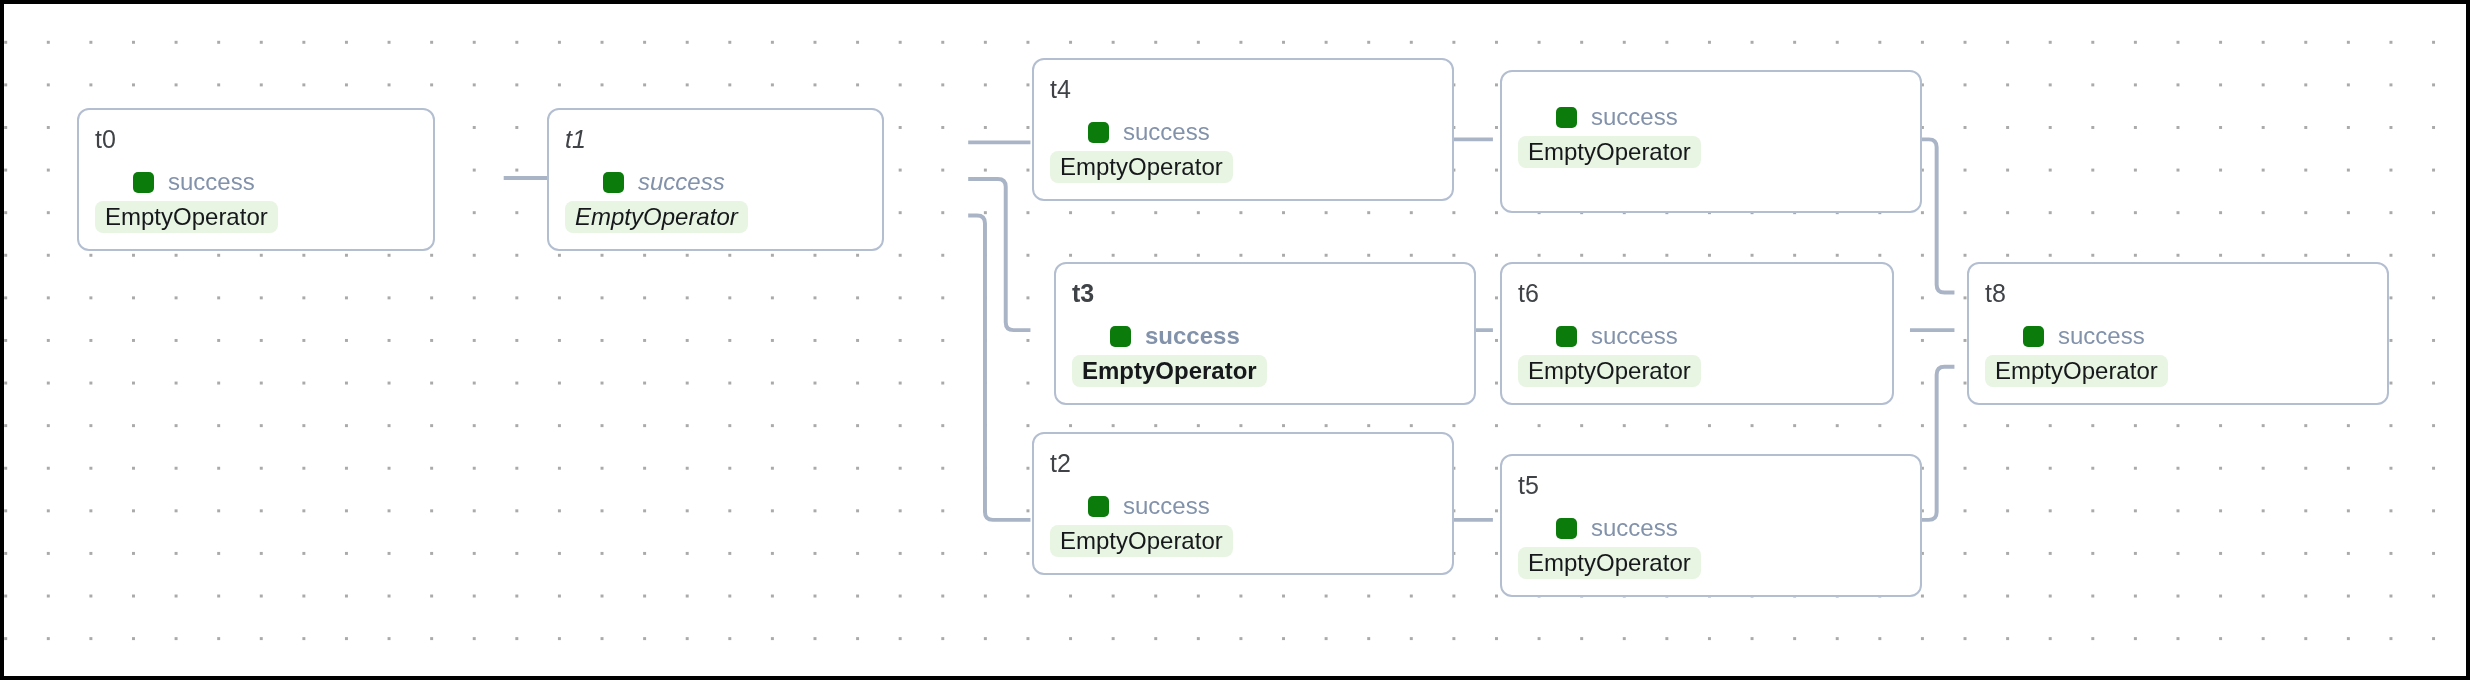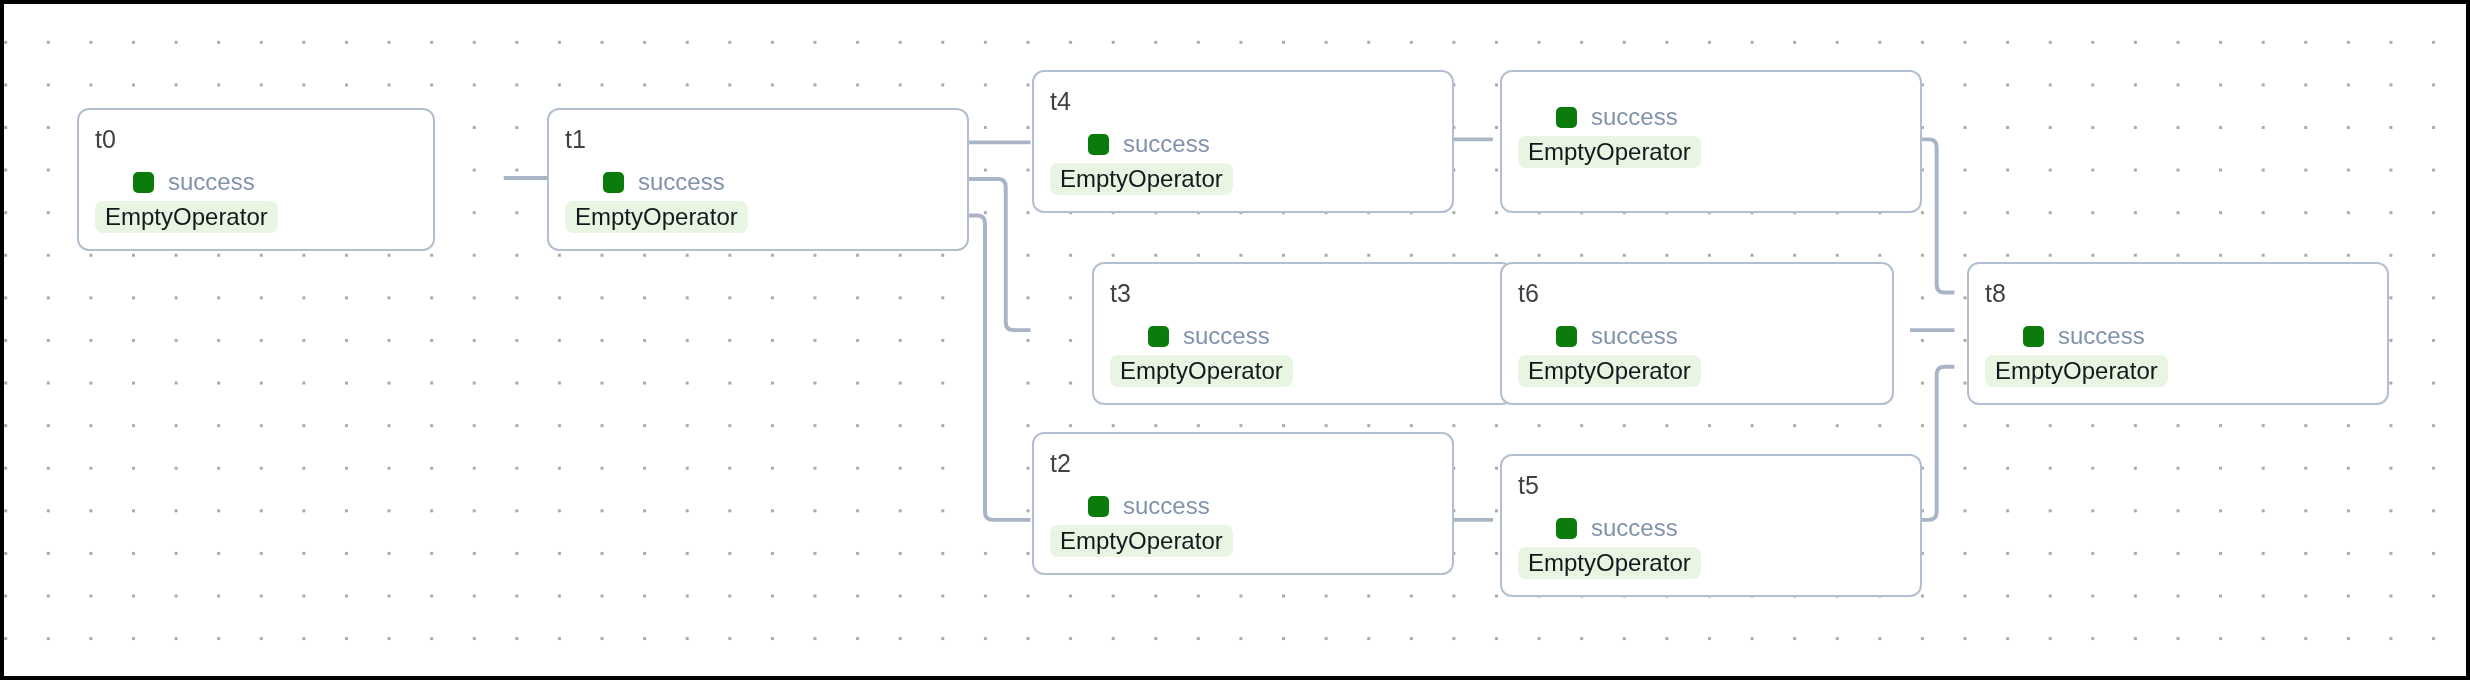--- a/index.html
+++ b/index.html
@@ -93,45 +93,45 @@
     </svg>
   <div id="nodes-layer">
       <div class="node" style="left: 73px; top: 104px; width: 358px; height: 143px;">
     <div class="task-name">t0</div>
     <div class="status-row">
       <span class="status-square"></span>
       <span class="status-text">success</span>
     </div>
     <div class="operator-pill">EmptyOperator</div>
   </div>
-      <div class="node" style="left: 543px; top: 104px; width: 422px; height: 143px;">
+      <div class="node" style="left: 543px; top: 104px; width: 337px; height: 143px; font-style: italic;">
     <div class="task-name">t1</div>
     <div class="status-row">
       <span class="status-square"></span>
       <span class="status-text">success</span>
     </div>
     <div class="operator-pill">EmptyOperator</div>
   </div>
       <div class="node" style="left: 1028px; top: 428px; width: 422px; height: 143px;">
     <div class="task-name">t2</div>
     <div class="status-row">
       <span class="status-square"></span>
       <span class="status-text">success</span>
     </div>
     <div class="operator-pill">EmptyOperator</div>
   </div>
-      <div class="node" style="left: 1088px; top: 258px; width: 422px; height: 143px;">
+      <div class="node" style="left: 1050px; top: 258px; width: 422px; height: 143px; font-weight: bold;">
     <div class="task-name">t3</div>
     <div class="status-row">
       <span class="status-square"></span>
       <span class="status-text">success</span>
     </div>
     <div class="operator-pill">EmptyOperator</div>
   </div>
-      <div class="node" style="left: 1028px; top: 66px; width: 422px; height: 143px;">
+      <div class="node" style="left: 1028px; top: 54px; width: 422px; height: 143px;">
     <div class="task-name">t4</div>
     <div class="status-row">
       <span class="status-square"></span>
       <span class="status-text">success</span>
     </div>
     <div class="operator-pill">EmptyOperator</div>
   </div>
       <div class="node" style="left: 1496px; top: 450px; width: 422px; height: 143px;">
     <div class="task-name">t5</div>
     <div class="status-row">

